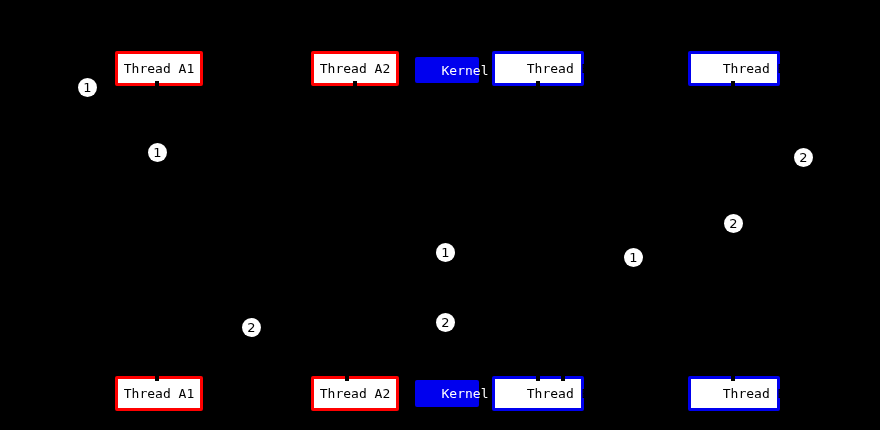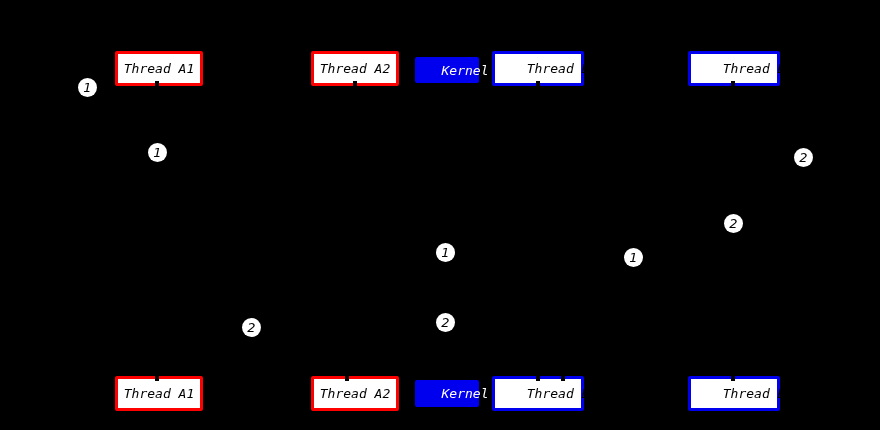--- a/index.html
+++ b/index.html
@@ -7,21 +7,20 @@
     padding: 0;
     background: var(--background, #000);
   }
   .canvas {
     position: relative;
     width: 880px;
     height: 430px;
     background: var(--background, #000);
     overflow: hidden;
     font-family: "DejaVu Sans", "Liberation Sans", sans-serif;
-    font-style: italic;
   }
   .actor-box {
     position: absolute;
     box-sizing: border-box;
     background: var(--box-fill, #fff);
     color: var(--box-text, #000);
     font-family: "DejaVu Sans Mono", "Liberation Mono", monospace;
     font-size: 13px;
     display: flex;
     align-items: center;

